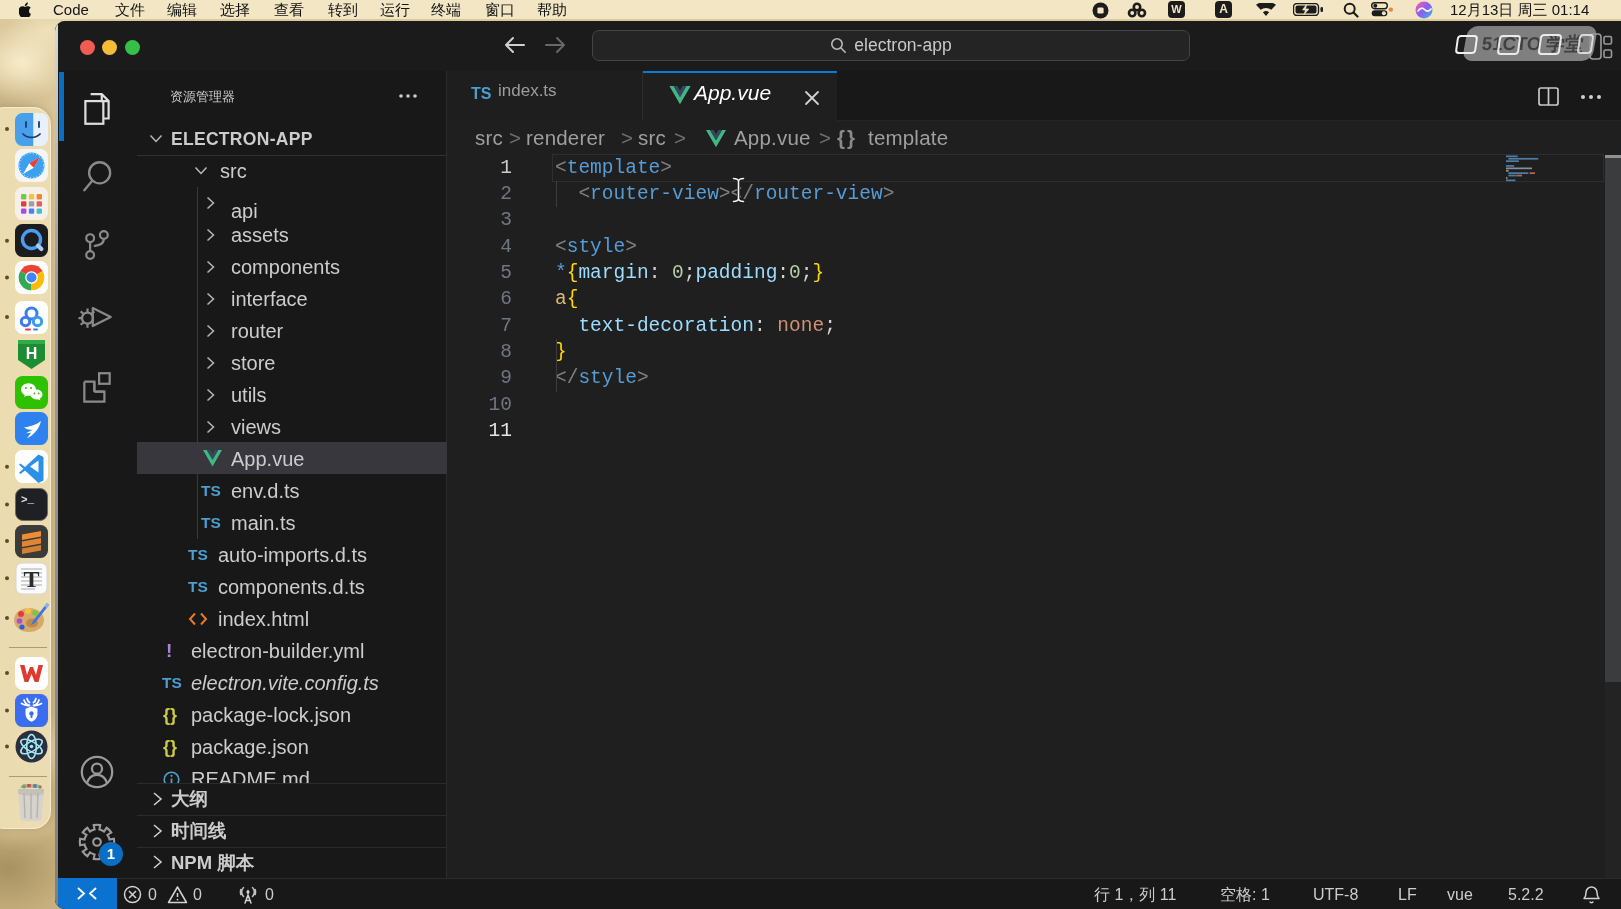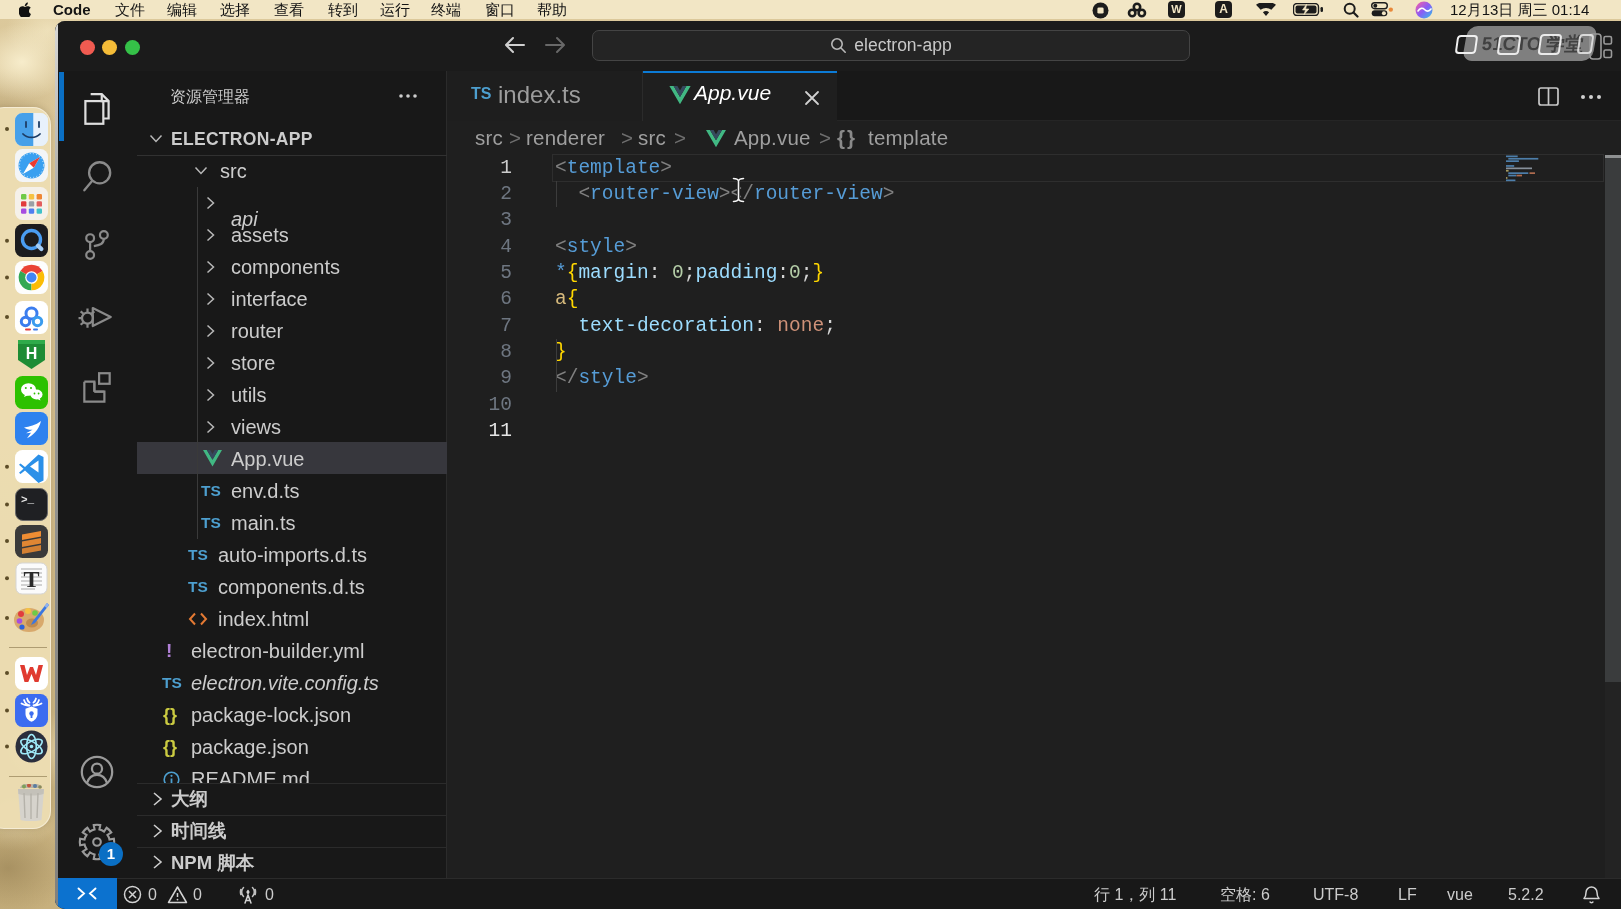--- a/index.html
+++ b/index.html
@@ -107,41 +107,41 @@
           <path d="M7 26c1.5-5 4.5-7.5 9-7.5s7.5 2.5 9 7.5"></path>
         </g>
       </svg>
     <svg class="abs" style="left:21px;top:752px" width="38" height="38" viewBox="0 0 36 36">
         <path d="M21.1 2.0 A16.3 16.3 0 0 0 14.9 2.0 L15.7 6.2 A12.0 12.0 0 0 0 11.3 8.1 L8.9 4.5 A16.3 16.3 0 0 0 4.5 8.9 L8.1 11.3 A12.0 12.0 0 0 0 6.2 15.7 L2.0 14.9 A16.3 16.3 0 0 0 2.0 21.1 L6.2 20.3 A12.0 12.0 0 0 0 8.1 24.7 L4.5 27.1 A16.3 16.3 0 0 0 8.9 31.5 L11.3 27.9 A12.0 12.0 0 0 0 15.7 29.8 L14.9 34.0 A16.3 16.3 0 0 0 21.1 34.0 L20.3 29.8 A12.0 12.0 0 0 0 24.7 27.9 L27.1 31.5 A16.3 16.3 0 0 0 31.5 27.1 L27.9 24.7 A12.0 12.0 0 0 0 29.8 20.3 L34.0 21.1 A16.3 16.3 0 0 0 34.0 14.9 L29.8 15.7 A12.0 12.0 0 0 0 27.9 11.3 L31.5 8.9 A16.3 16.3 0 0 0 27.1 4.5 L24.7 8.1 A12.0 12.0 0 0 0 20.3 6.2 Z" fill="none" stroke="#9a9a9a" stroke-width="2"></path>
         <circle cx="18" cy="18" r="3.6" fill="none" stroke="#9a9a9a" stroke-width="2"></circle>
       </svg>
     <div class="abs" style="left:42px;top:771px;width:24px;height:24px;background:#0a6fc4;border-radius:50%;color:#fff;font-size:15px;font-weight:bold;text-align:center;line-height:24px">1</div>
   </div>
   <div id="sidebar" class="abs">
-    <div class="abs" style="left:33px;top:15px;height:22px;line-height:22px;font-size:16px;color:#cccccc">资源管理器</div>
+    <div class="abs" style="left:33px;top:15px;height:22px;line-height:22px;font-size:13px;color:#cccccc">资源管理器</div>
     <svg class="abs" style="left:261px;top:22px" width="20" height="6" viewBox="0 0 20 6">
         <g fill="#cccccc">
           <circle cx="3" cy="3" r="1.8"></circle>
           <circle cx="10" cy="3" r="1.8"></circle>
           <circle cx="17" cy="3" r="1.8"></circle>
         </g>
       </svg>
     <div class="abs" style="left:0;top:84px;width:310px;height:1px;background:#313131"></div>
     <div id="tree" class="abs" style="left:0;top:51.5px;width:310px;height:660.5px;overflow:hidden">
       <div class="abs" style="left:0;top:319.4px;width:310px;height:32.2px;background:#37373d"></div>
       <div class="abs" style="left:59.5px;top:64px;width:1px;height:352px;background:#3a3a3a"></div>
       <div class="row" style="left:0;top:0px;width:310px"><svg style="position:absolute;left:11px;top:10px" width="16" height="12" viewBox="0 0 16 12">
             <path d="M2.5 2.5L8 8.5l5.5-6" stroke="#b8b8b8" stroke-width="1.5" fill="none"></path>
           </svg><span style="position:absolute;left:34px;top:0;font-weight:bold;font-size:17.5px;letter-spacing:0.3px">ELECTRON-APP</span></div>
       <div class="row" style="left:0;top:32px;width:310px"><svg style="position:absolute;left:56px;top:10px" width="16" height="12" viewBox="0 0 16 12">
             <path d="M2.5 2.5L8 8.5l5.5-6" stroke="#b8b8b8" stroke-width="1.5" fill="none"></path>
           </svg><span style="position:absolute;left:83px;top:0;">src</span></div>
       <div class="row" style="left:0;top:64px;width:310px"><svg style="position:absolute;left:66px;top:8px" width="14" height="16" viewBox="0 0 14 16">
             <path d="M4.5 2.5l6 5.5-6 5.5" stroke="#b8b8b8" stroke-width="1.5" fill="none"></path>
-          </svg><span style="position:absolute;left:94px;top:16px;font-style:italic;">api</span></div>
+          </svg><span style="position:absolute;left:94px;top:8px;">api</span></div>
       <div class="row" style="left:0;top:96px;width:310px"><svg style="position:absolute;left:66px;top:8px" width="14" height="16" viewBox="0 0 14 16">
             <path d="M4.5 2.5l6 5.5-6 5.5" stroke="#b8b8b8" stroke-width="1.5" fill="none"></path>
           </svg><span style="position:absolute;left:94px;top:0;">assets</span></div>
       <div class="row" style="left:0;top:160px;width:310px"><svg style="position:absolute;left:66px;top:8px" width="14" height="16" viewBox="0 0 14 16">
             <path d="M4.5 2.5l6 5.5-6 5.5" stroke="#b8b8b8" stroke-width="1.5" fill="none"></path>
           </svg><span style="position:absolute;left:94px;top:0;">interface</span></div>
       <div class="row" style="left:0;top:128px;width:310px"><svg style="position:absolute;left:66px;top:8px" width="14" height="16" viewBox="0 0 14 16">
             <path d="M4.5 2.5l6 5.5-6 5.5" stroke="#b8b8b8" stroke-width="1.5" fill="none"></path>
           </svg><span style="position:absolute;left:94px;top:0;">components</span></div>
       <div class="row" style="left:0;top:192px;width:310px"><svg style="position:absolute;left:66px;top:8px" width="14" height="16" viewBox="0 0 14 16">
@@ -192,21 +192,21 @@
         <path d="M4 3l7 6-7 6" stroke="#cccccc" stroke-width="1.6" fill="none"></path>
       </svg>
     <svg class="abs" style="left:13px;top:782px" width="14" height="18" viewBox="0 0 14 18">
         <path d="M4 3l7 6-7 6" stroke="#cccccc" stroke-width="1.6" fill="none"></path>
       </svg>
   </div>
   <div id="editor" class="abs">
     <div class="abs" style="left:0;top:0;width:1174px;height:50px;background:#181818;border-bottom:1px solid #252525"></div>
     <div class="abs" style="left:0;top:0;width:196px;height:50px;background:#1e1e1e;border-right:1px solid #2b2b2b">
       <span style="position:absolute;left:24px;top:14px;color:#4d9fcf;font-weight:bold;font-size:16px">TS</span>
-      <span style="position:absolute;left:51px;top:10px;font-size:24px;color:#9d9d9d">index.ts</span>
+      <span style="position:absolute;left:51px;top:10px;font-size:17px;color:#9d9d9d">index.ts</span>
     </div>
     <div class="abs" style="left:196px;top:0;width:194px;height:51px;background:#1f1f1f;border-top:2.5px solid #0c7bd6">
       <svg style="position:absolute;left:26px;top:13px" width="22" height="19" viewBox="0 0 19 17">
           <path d="M0 0h3.8L9.5 9.8 15.2 0H19L9.5 16.4z" fill="#41b883"></path>
           <path d="M3.8 0h3.4l2.3 4 2.3-4h3.4L9.5 9.8z" fill="#35495e"></path>
         </svg>
       <span style="position:absolute;left:51px;top:8px;font-size:21px;font-style:italic;color:#ffffff">App.vue</span>
       <svg style="position:absolute;left:161px;top:17px" width="16" height="16" viewBox="0 0 16 16">
           <path d="M2 2l12 12M14 2L2 14" stroke="#d0d0d0" stroke-width="1.8" stroke-linecap="round"></path>
         </svg>
@@ -306,36 +306,36 @@
     <div class="abs" style="left:138px;top:0;line-height:31px">0</div>
     <svg class="abs" style="left:180px;top:6px" width="26" height="19" viewBox="0 0 26 19">
         <g stroke="#d2d2d2" stroke-width="1.5" fill="none" stroke-linecap="round">
           <path d="M13 8.5v-3M10 18l3-8 3 8M10.8 15.5h4.4"></path>
           <circle cx="13" cy="7" r="1.6" fill="#d2d2d2" stroke="none"></circle>
           <path d="M8.5 2.5a6.5 6.5 0 0 0 0 9M17.5 2.5a6.5 6.5 0 0 1 0 9M5.8 4.5a9.5 9.5 0 0 0 0 5M20.2 4.5a9.5 9.5 0 0 1 0 5" opacity="0.9"></path>
         </g>
       </svg>
     <div class="abs" style="left:210px;top:0;line-height:31px">0</div>
     <div class="abs" style="left:1039px;top:0;line-height:31px">行 1，列 11</div>
-    <div class="abs" style="left:1165px;top:0;line-height:31px">空格: 6</div>
+    <div class="abs" style="left:1165px;top:0;line-height:31px">空格: 1</div>
     <div class="abs" style="left:1258px;top:0;line-height:31px">UTF-8</div>
     <div class="abs" style="left:1343px;top:0;line-height:31px">LF</div>
     <div class="abs" style="left:1392px;top:0;line-height:31px">vue</div>
     <div class="abs" style="left:1453px;top:0;line-height:31px">5.2.2</div>
     <svg class="abs" style="left:1527px;top:6px" width="19" height="20" viewBox="0 0 19 20">
         <path d="M9.5 2a5.5 5.5 0 0 1 5.5 5.5c0 3.5 1 5 2 6H2c1-1 2-2.5 2-6A5.5 5.5 0 0 1 9.5 2z" fill="none" stroke="#d2d2d2" stroke-width="1.5" stroke-linejoin="round"></path>
         <path d="M7.8 16.5a1.8 1.8 0 0 0 3.4 0" fill="none" stroke="#d2d2d2" stroke-width="1.5"></path>
       </svg>
   </div>
 </div>
 <div id="menubar" class="abs">
   <svg class="abs" style="left:19px;top:2px" width="13" height="15" viewBox="0 0 13 15">
       <path fill="#111" d="M10.6 7.9c0-2 1.7-3 1.8-3.1-1-1.4-2.5-1.6-3-1.6-1.3-.1-2.5.75-3.1.75-.6 0-1.6-.73-2.7-.71C2.2 3.36.9 4.1.2 5.4c-1.4 2.5-.4 6.2 1 8.2.7 1 1.5 2.1 2.6 2-1 .05-1.4-.65 2.6-.65.8 0 1.2.7 2.6.67 1.1-.02 1.8-1 2.4-2 .8-1.1 1.1-2.2 1.1-2.3-.02-.01-2-.8-2-3.1zM8.5 1.9c.55-.7.93-1.6.83-2.6-.8.03-1.8.54-2.4 1.2-.5.6-.97 1.6-.85 2.5.9.07 1.85-.45 2.4-1.1z" transform="translate(0,1.2) scale(0.95)"></path>
     </svg>
-  <div class="mi" style="left:53px;font-weight:bold">Code</div>
+  <div class="mi" style="left:53px;font-weight:normal">Code</div>
   <div class="mi" style="left:115px">文件</div>
   <div class="mi" style="left:167px">编辑</div>
   <div class="mi" style="left:220px">选择</div>
   <div class="mi" style="left:274px">查看</div>
   <div class="mi" style="left:328px">转到</div>
   <div class="mi" style="left:380px">运行</div>
   <div class="mi" style="left:431px">终端</div>
   <div class="mi" style="left:485px">窗口</div>
   <div class="mi" style="left:537px">帮助</div>
 

